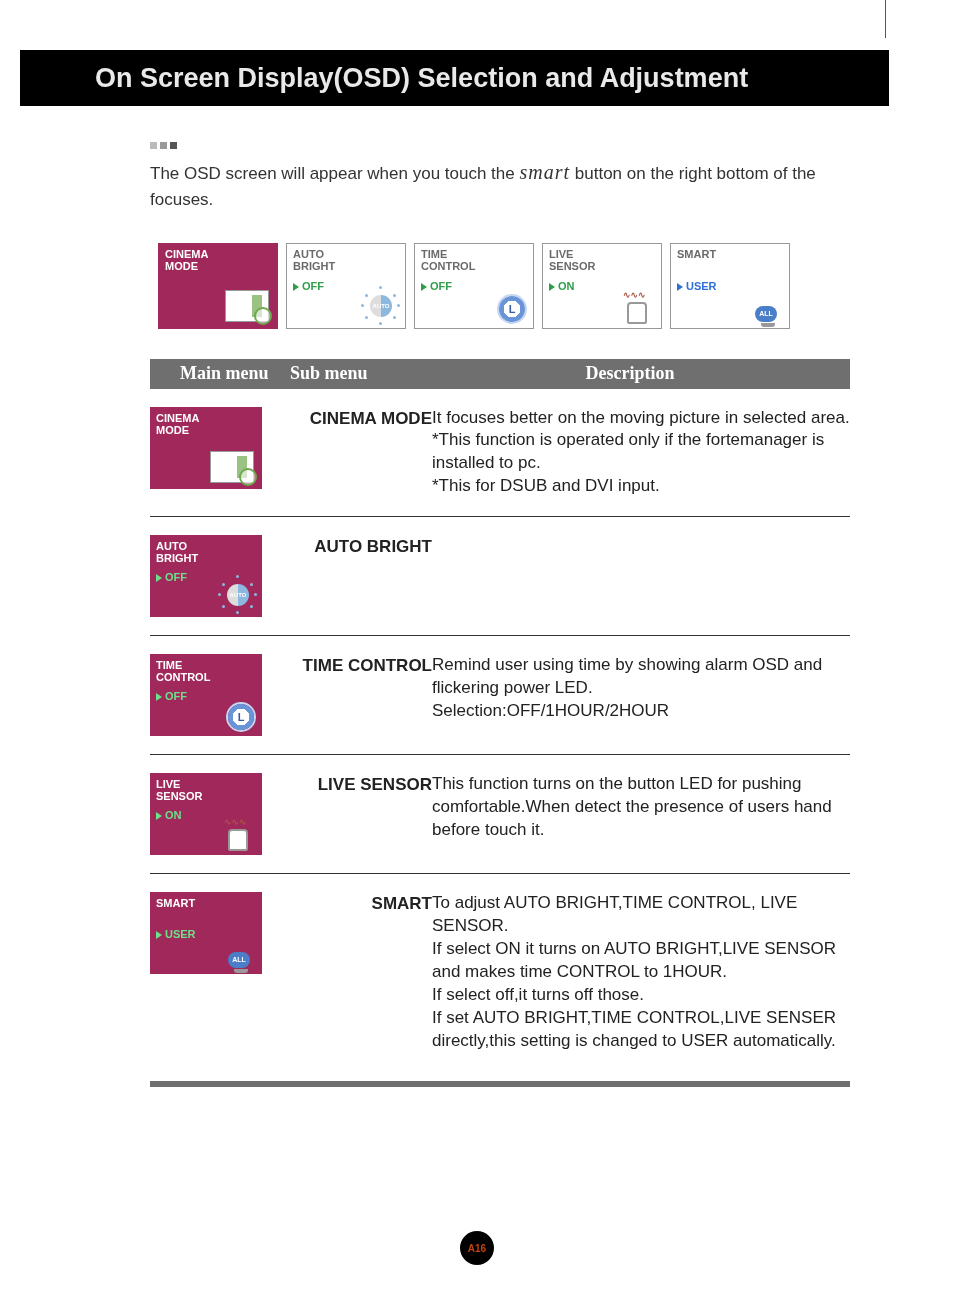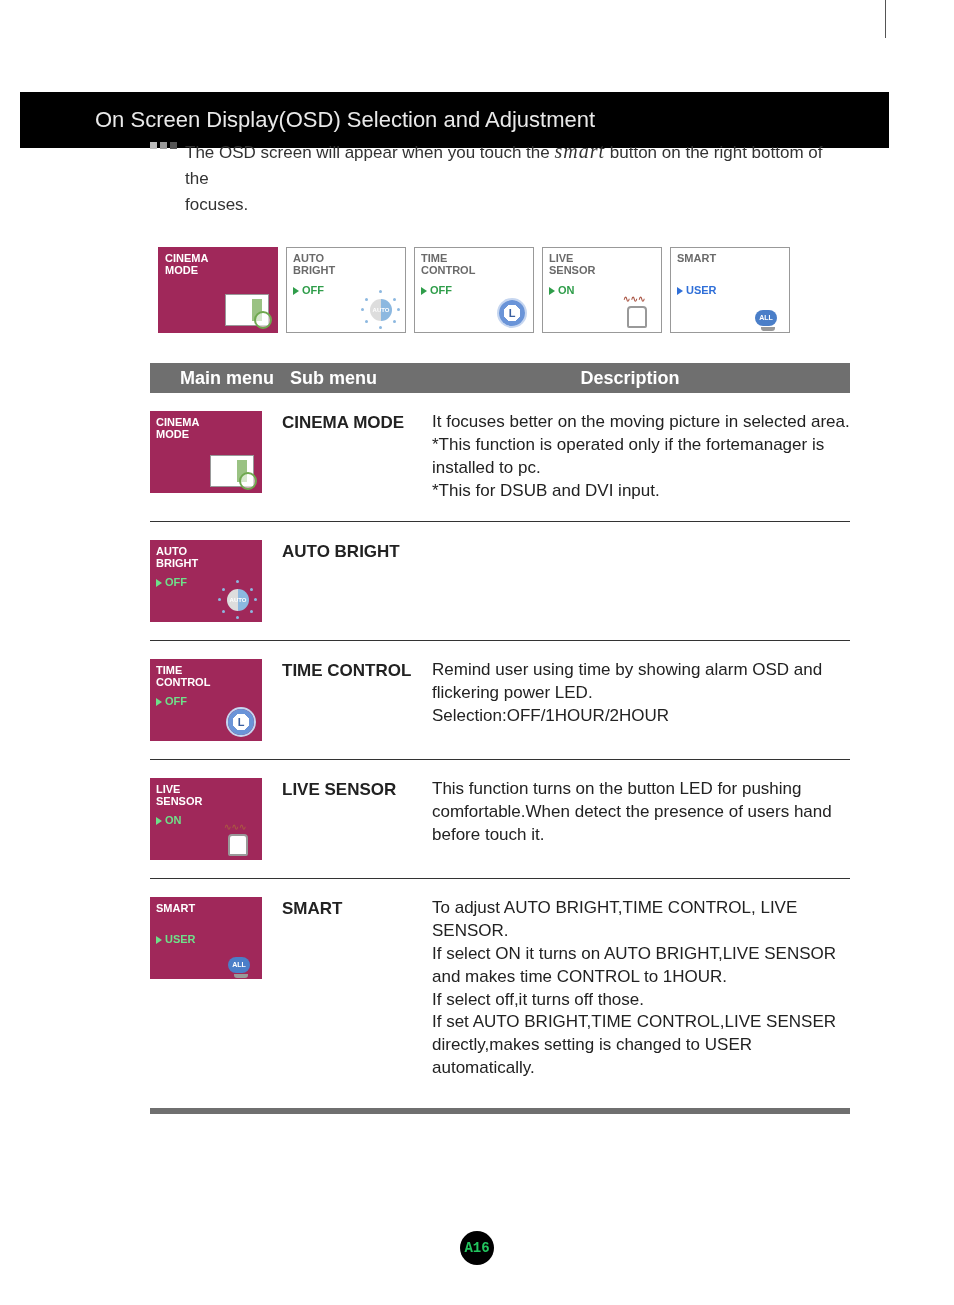--- a/index.html
+++ b/index.html
@@ -20,38 +20,38 @@
     background: #555;
   }
   .header-bar {
     position: absolute;
     top: 50px;
     left: 20px;
     right: 65px;
     height: 56px;
     background: #000;
     color: #e9e9e9;
-    font-size: 22px;
-    font-weight: 400;
+    font-size: 27px;
+    font-weight: 700;
     display: flex;
     align-items: center;
     padding-left: 75px;
-    margin-top: 42px;
   }
   .content {
     position: absolute;
     top: 136px;
     left: 150px;
     width: 700px;
   }
   .intro-line {
     display: flex;
     align-items: flex-start;
     gap: 8px;
     margin-bottom: 6px;
+    flex-direction: column;
   }
   .bullet-boxes {
     display: inline-flex;
     gap: 3px;
     margin-top: 6px;
   }
   .bullet-boxes span {
     width: 7px;
     height: 7px;
     background: #777;
@@ -214,21 +214,21 @@
     width: 14px; height: 4px;
     background: #999;
     margin: 1px auto 0;
     border-radius: 0 0 3px 3px;
   }
   
   .table-header {
     display: flex;
     background: #6f6f6f;
     color: #fff;
-    font-family: Liberation Sans, sans-serif;
+    font-family: Liberation Serif, serif;
     font-weight: bold;
     font-size: 18px;
     height: 30px;
     align-items: center;
   }
   .table-header .col1 { width: 140px; padding-left: 30px; }
   .table-header .col2 { width: 180px; }
   .table-header .col3 { flex: 1; text-align: center; padding-right: 60px; }
   
   .row {
@@ -266,20 +266,21 @@
     margin-right: 3px;
     vertical-align: middle;
   }
   .row .label {
     width: 150px;
     font-weight: bold;
     font-size: 17px;
     color: #222;
     flex-shrink: 0;
     padding-top: 2px;
+    text-align: right;
   }
   .row .desc {
     font-size: 17px;
     color: #222;
     line-height: 1.35;
     flex: 1;
   }
   
   .footer-bar {
     height: 6px;
@@ -288,28 +289,28 @@
   }
   
   .page-num {
     position: absolute;
     left: 50%;
     transform: translateX(-50%);
     bottom: 40px;
     width: 34px;
     height: 34px;
     background: #000;
-    color: #22c55e;
+    color: #c2410c;
     border-radius: 50%;
     font-weight: bold;
-    font-size: 14px;
+    font-size: 10px;
     display: flex;
     align-items: center;
     justify-content: center;
-    font-family: Liberation Mono, monospace;
+    font-family: Liberation Sans, sans-serif;
   }
 </style>
 </head>
 <body>
 
 <div class="vline"></div>
 
 <div class="header-bar">On Screen Display(OSD) Selection and Adjustment</div>
 
 <div class="content">
@@ -443,21 +444,21 @@
           <div class="smart-gfx">
             <div class="ball">ALL</div>
             <div class="base"></div>
           </div>
         </div>
         <div class="label">SMART</div>
         <div class="desc">
           <div>To adjust AUTO BRIGHT,TIME CONTROL, LIVE SENSOR.</div>
           <div>If select ON it turns on AUTO BRIGHT,LIVE SENSOR and makes time CONTROL to 1HOUR.</div>
           <div>If select off,it turns off those.</div>
-          <div>If set AUTO BRIGHT,TIME CONTROL,LIVE SENSER directly,makes setting is changed to USER automatically.</div>
+          <div>If set AUTO BRIGHT,TIME CONTROL,LIVE SENSER directly,this setting is changed to USER automatically.</div>
         </div>
       </div>
     </div>
 
   <div class="footer-bar"></div>
 </div>
 
 <div class="page-num">A16</div>
 
 </body></html>

